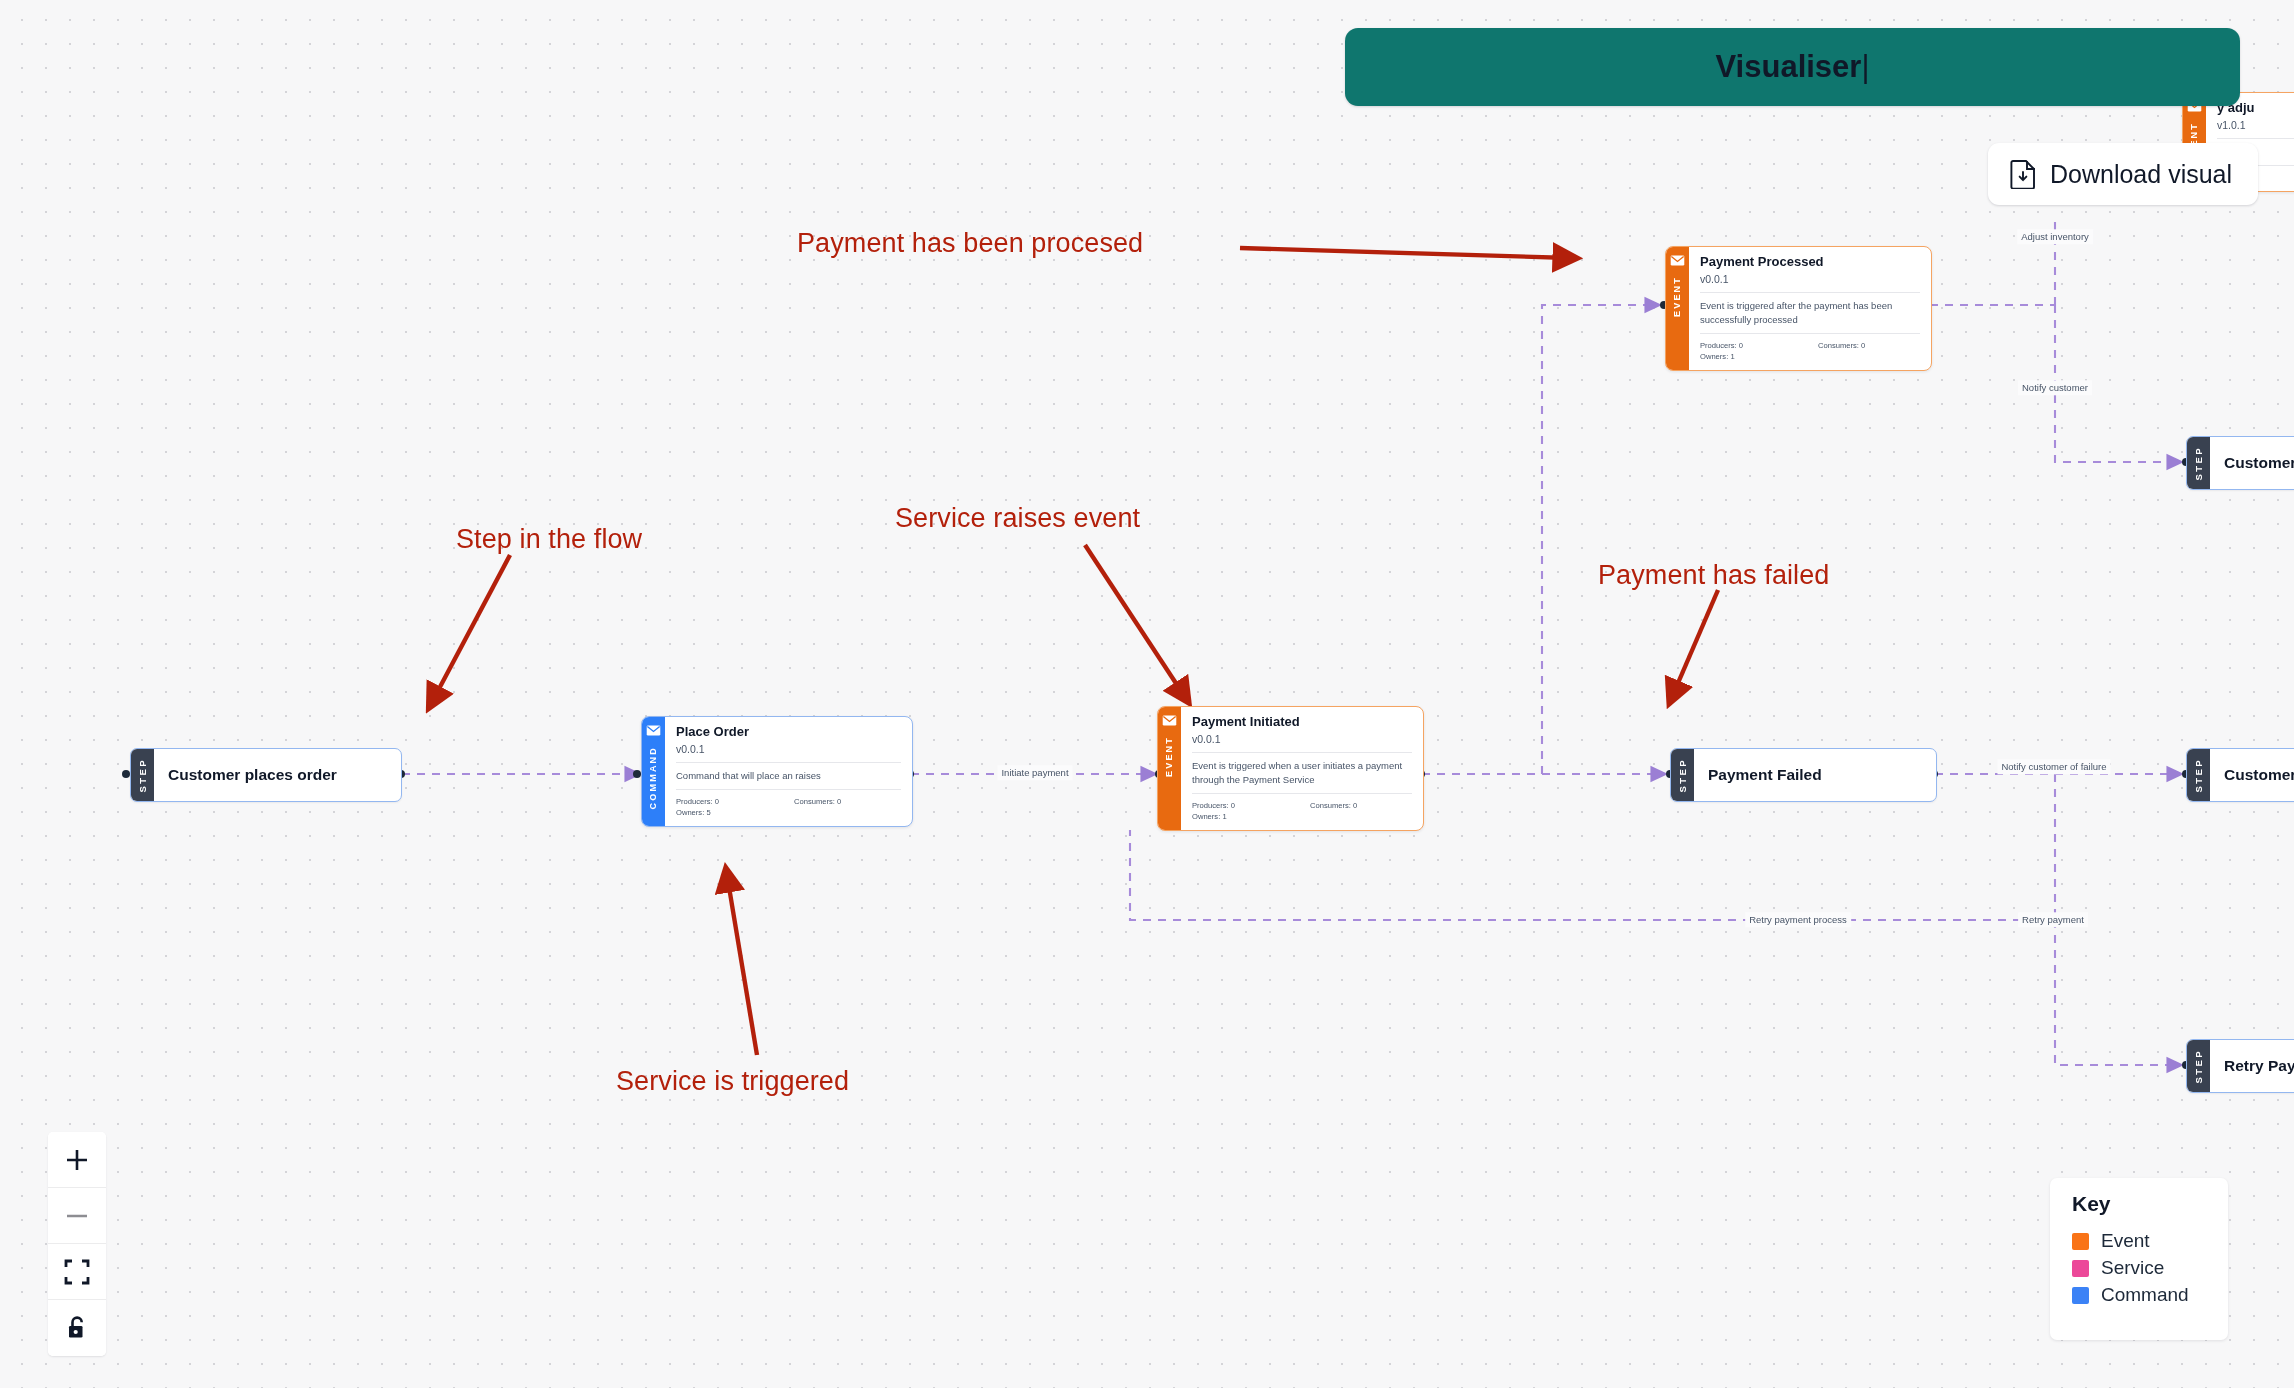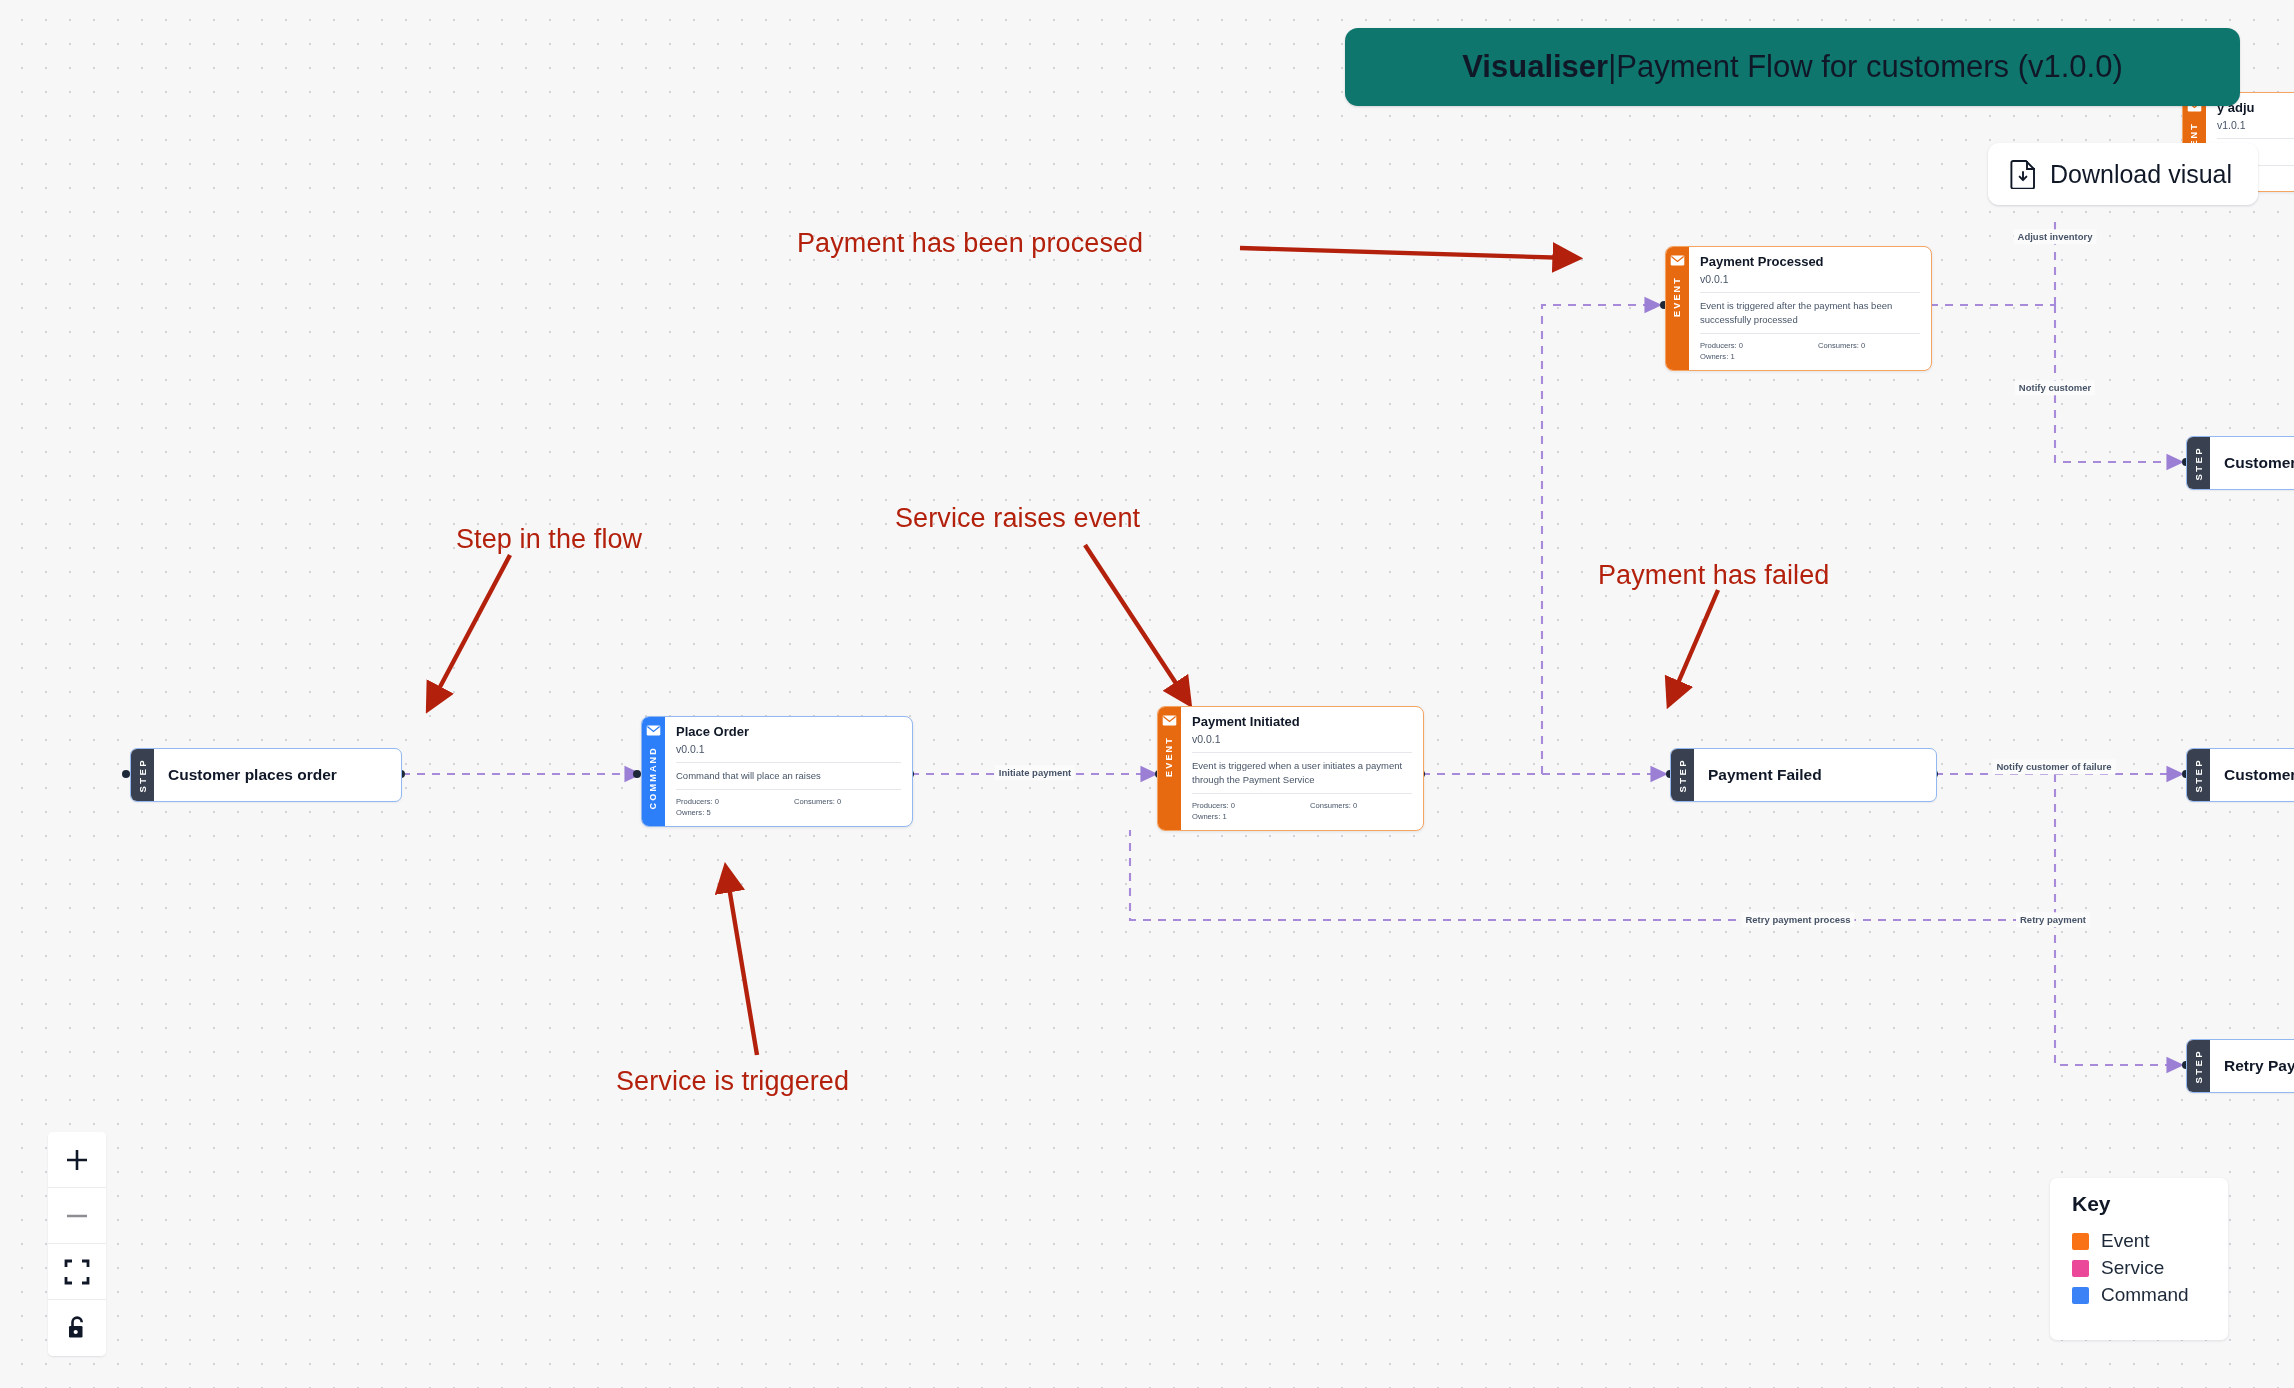--- a/index.html
+++ b/index.html
@@ -71,21 +71,20 @@
   .msg-desc{font-size:9.5px;color:#475467;line-height:1.5;}
   .msg-meta{display:flex;font-size:7.6px;color:#475467;line-height:1.45;}
   .msg-meta .c1{width:118px;flex:0 0 118px;}
   .msg-meta .c2{flex:1 1 auto;}
 
   
   .edge-label{
     position:absolute;background:#fbfbfc;color:#475467;
     font-size:9.5px;line-height:1.2;padding:2px 4px;white-space:nowrap;
     transform:translate(-50%,-50%);
-    font-weight:bold;
   }
 
   
   .anno-text{
     position:absolute;color:#b3200b;white-space:nowrap;
     font-size:27px;line-height:1;letter-spacing:.1px;
   }
 
   
   .title-card{
@@ -335,21 +334,20 @@
     <div class="anno-text" style="left:895px;top:505px;">Service raises event</div>
     <div class="anno-text" style="left:1598px;top:562px;">Payment has failed</div>
     <div class="anno-text" style="left:616px;top:1068px;">Service is triggered</div>
 
   </div>
 </div>
 
 <div class="title-card">
   <b>Visualiser</b>
     <span class="thin"> | </span>
-    <span class="thin">Payment Flow for customers (v1.0.0)</span>
 </div>
 
 <button class="download-btn">
   <svg width="26" height="30" viewBox="0 0 26 30">
     <path d="M2 2 h13 l8 8 v18 a1.6 1.6 0 0 1 -1.6 1.6 H2 A1.6 1.6 0 0 1 0.4 28 V3.6 A1.6 1.6 0 0 1 2 2 Z" fill="none" stroke="#101828" stroke-width="1.9" transform="translate(1,0)"></path>
     <path d="M16 2 v8 h8" fill="none" stroke="#101828" stroke-width="1.9" transform="translate(1,0)"></path>
     <path d="M13 13 v8 M9.6 17.6 L13 21.2 L16.4 17.6" fill="none" stroke="#101828" stroke-width="1.9" stroke-linecap="round" stroke-linejoin="round"></path>
   </svg>
   <span>Download visual</span>
 </button>

